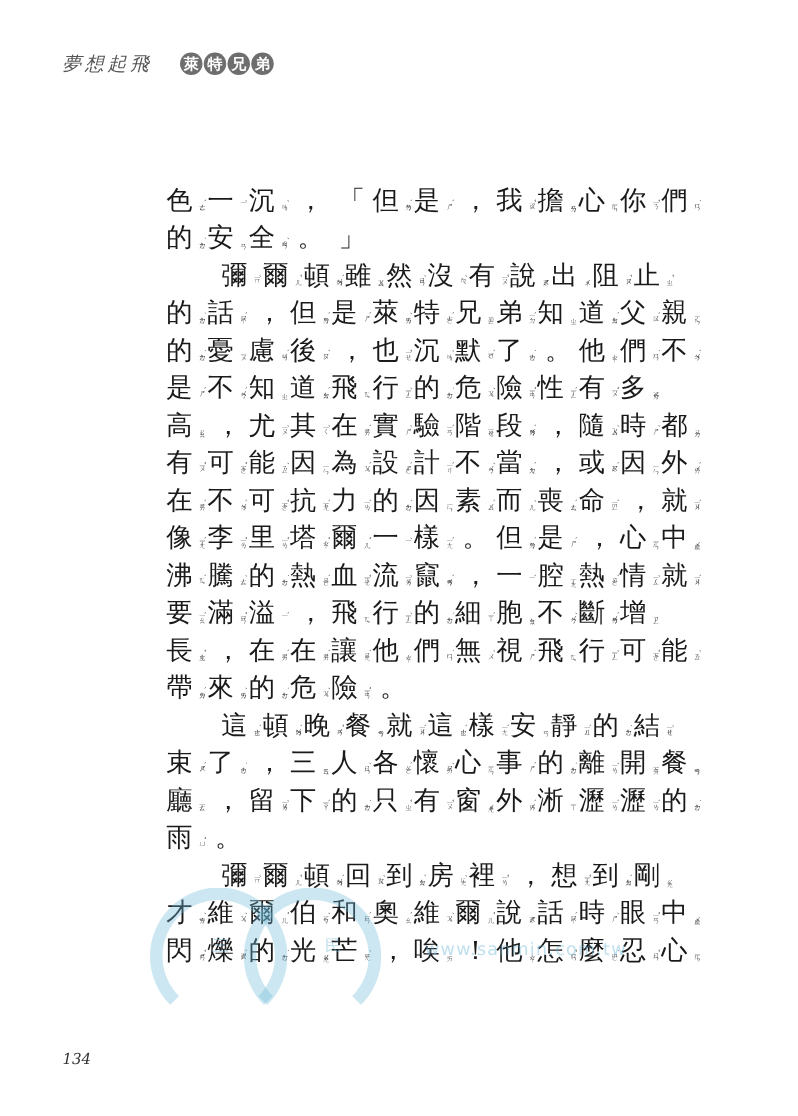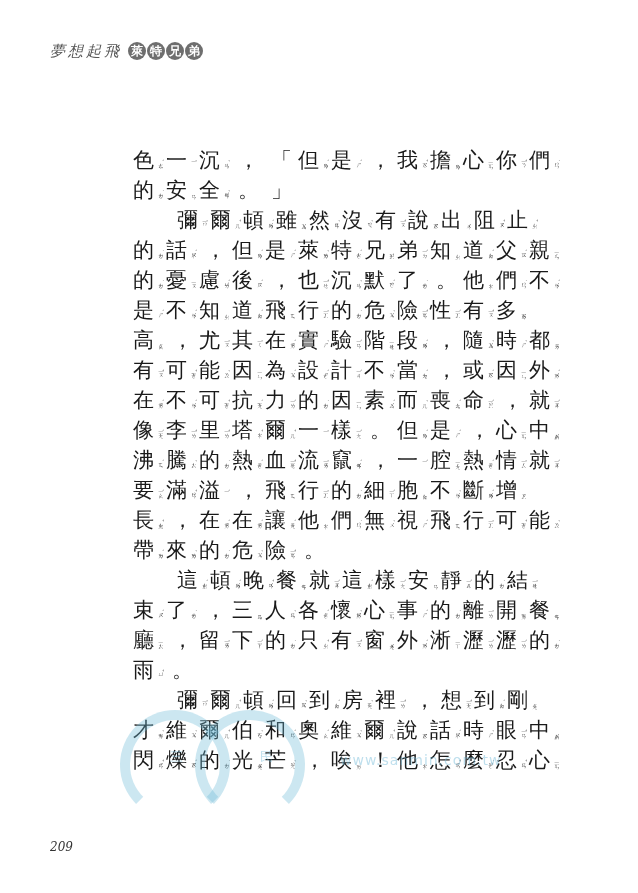--- a/index.html
+++ b/index.html
@@ -1,17 +1,17 @@
 <!DOCTYPE html>
 <html><head>
 <meta charset="utf-8">
 <style>
   html, body { margin:0; padding:0; }
   body { width:638px; height:893px; background:#ffffff; position:relative; overflow:hidden; font-family:"DejaVu Serif","Liberation Serif",serif; color:#1a1a1a; }
-  .header { position:absolute; left:50px; top:38px; height:26px; display:flex; align-items:center; }
+  .header { position:absolute; left:50px; top:38px; height:26px; display:flex; align-items:center;gap:16px; }
   .series-title { font-family:"DejaVu Serif",serif; font-size:15px; color:#555; letter-spacing:3px; font-style:italic; margin-right:6px; }
   .badge-row { display:flex; gap:1px; }
   .badge { width:18px; height:18px; border-radius:50%; background:#6e6e6e; color:#fff; font-size:12px; display:flex; align-items:center; justify-content:center; font-family:"DejaVu Sans",sans-serif; font-weight:bold; }
   .body { position:absolute; left:133px; top:145px; width:430px; }
   .line { height:30px; display:flex; align-items:center; white-space:nowrap; font-size:21px; line-height:30px; }
   .line.indent { padding-left:44px; }
   .ch { display:inline-flex; align-items:center; }
   .han { font-size:21px; color:#1a1a1a; }
   .zy { font-size:6px; line-height:6px; color:#333; writing-mode:vertical-rl; width:9px; margin-left:1px; margin-right:2px; font-family:"DejaVu Sans",sans-serif; }
   .punct { font-size:21px; margin:0 6px; }
@@ -967,13 +967,13 @@
   </div>
 
 <div class="watermark">
   <div class="wm-arc a1"></div>
   <div class="wm-arc a2"></div>
   <span class="wm-small" style="left:30px;">三</span>
   <span class="wm-small" style="left:120px;">民</span>
   <span class="wm-url">www.sanmin.com.tw</span>
 </div>
 
-<div class="page-num">209</div>
+<div class="page-num">134</div>
 
 </body></html>

